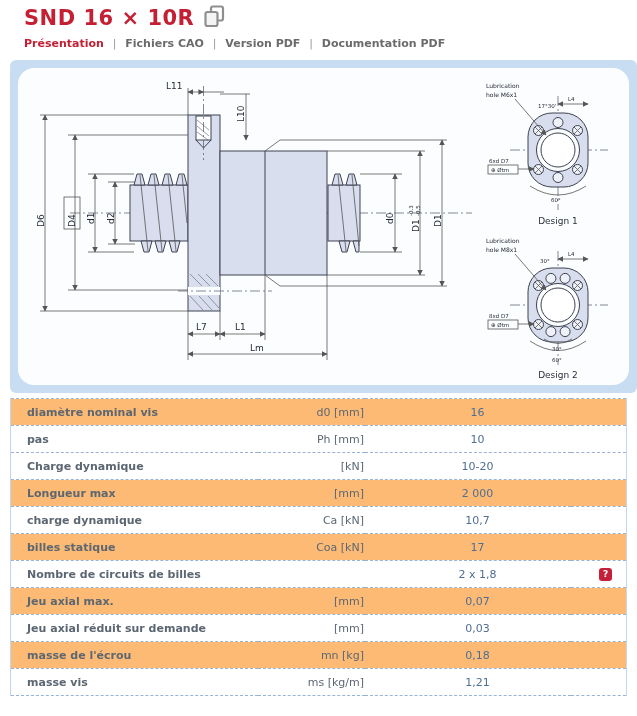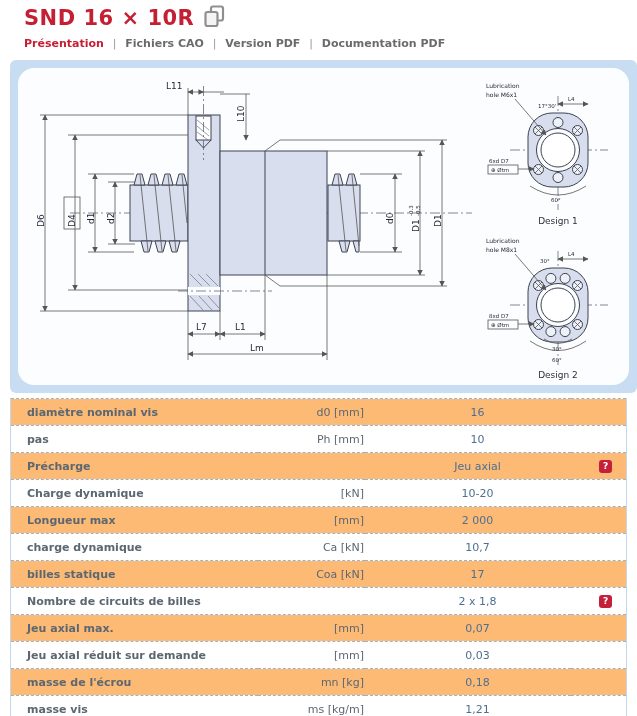--- a/index.html
+++ b/index.html
@@ -229,26 +229,20 @@
           <td class="unit">d0 [mm]</td>
           <td class="val">16</td>
           <td class="bdg"></td>
         </tr>
         <tr class="even">
           <td class="lbl">pas</td>
           <td class="unit">Ph [mm]</td>
           <td class="val">10</td>
           <td class="bdg"></td>
         </tr>
-        <tr class="odd">
-          <td class="lbl">Précharge</td>
-          <td class="unit"></td>
-          <td class="val">Jeu axial</td>
-          <td class="bdg"><span class="badge">?</span></td>
-        </tr>
         <tr class="even">
           <td class="lbl">Charge dynamique</td>
           <td class="unit">[kN]</td>
           <td class="val">10-20</td>
           <td class="bdg"></td>
         </tr>
         <tr class="odd">
           <td class="lbl">Longueur max</td>
           <td class="unit">[mm]</td>
           <td class="val">2 000</td>

